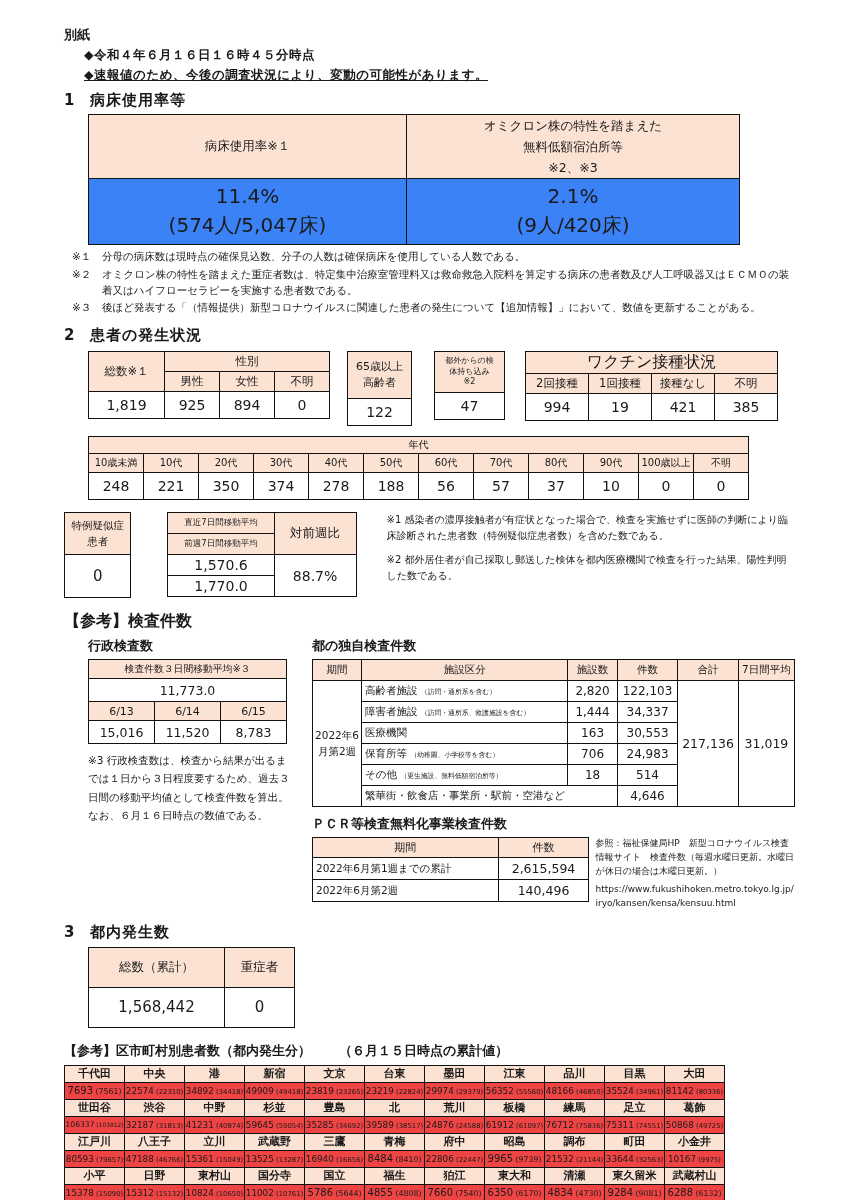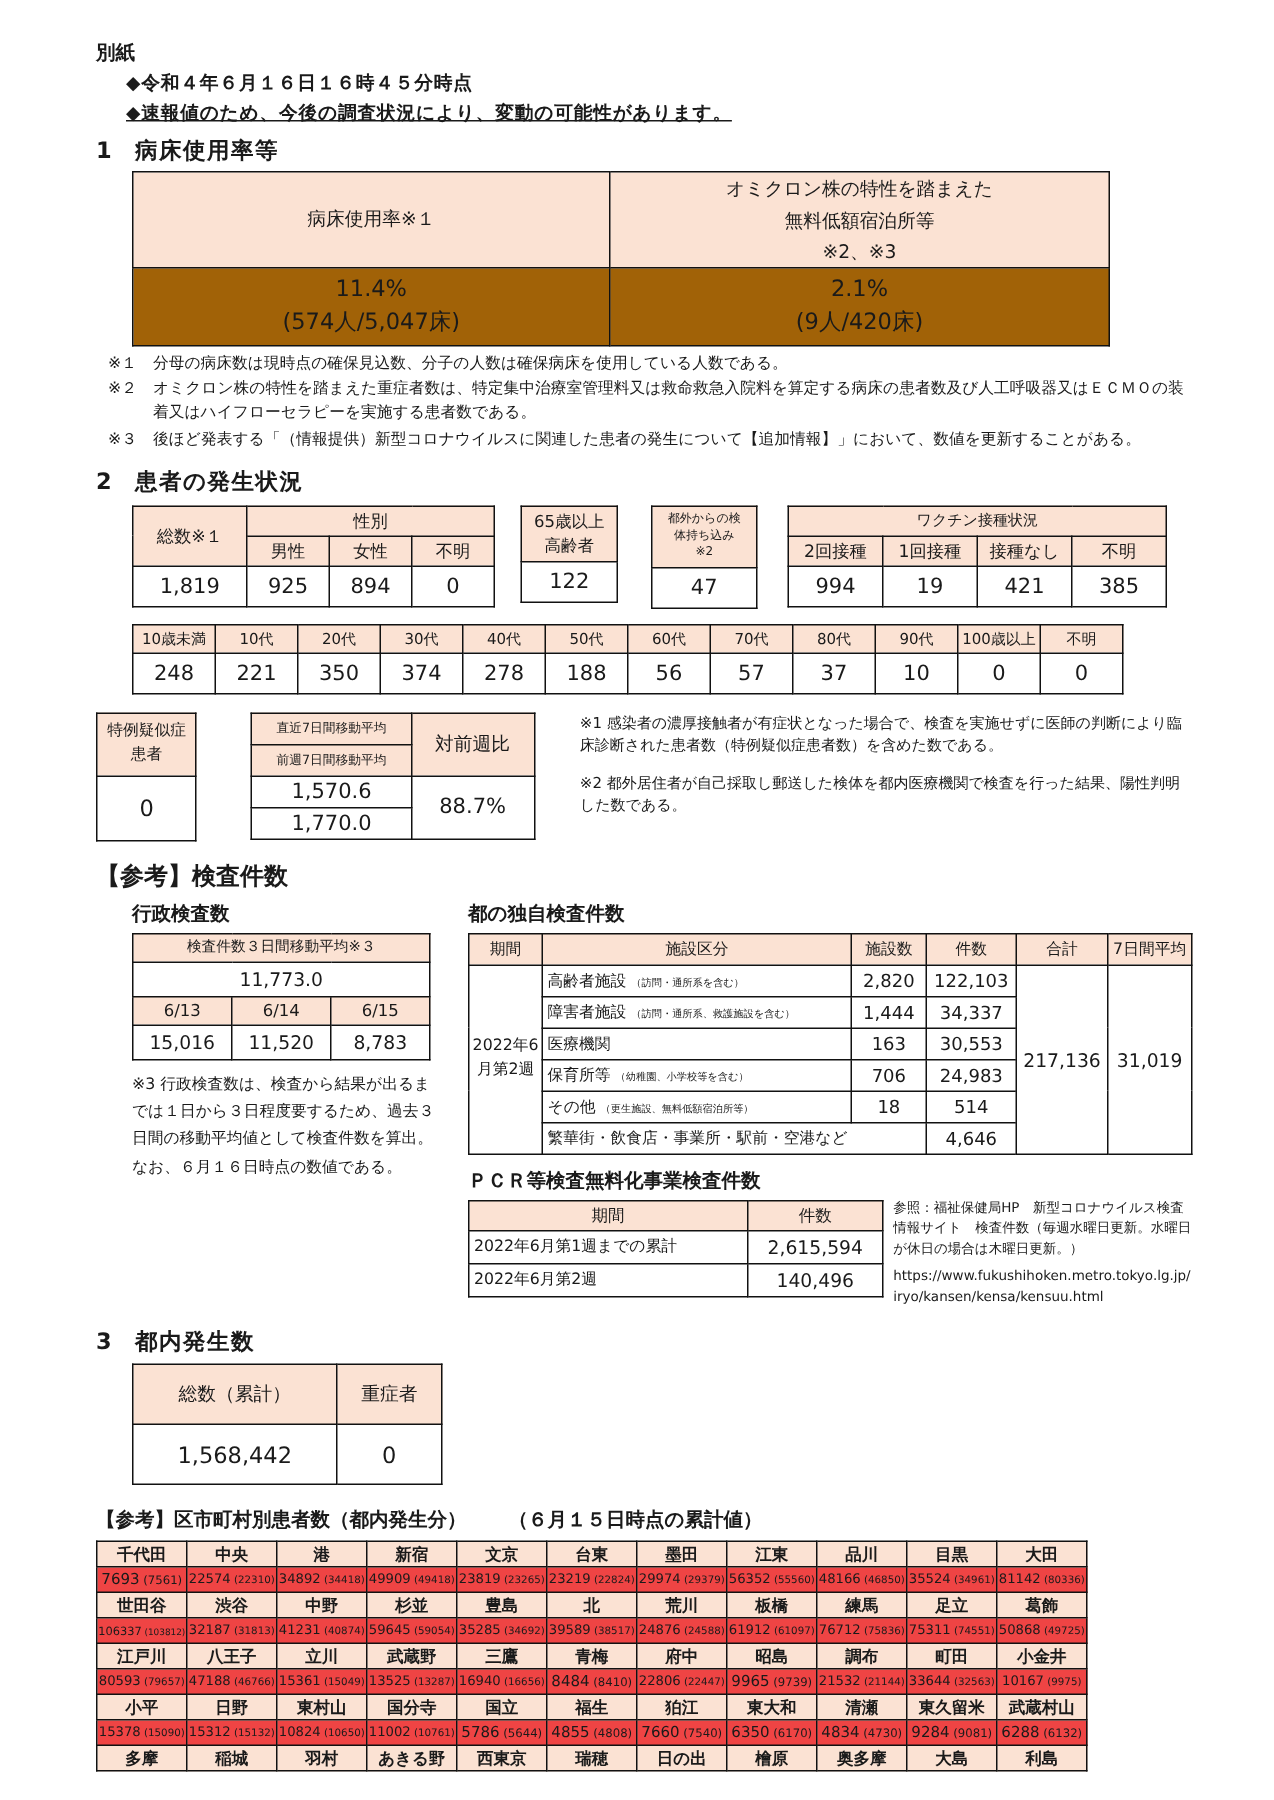--- a/index.html
+++ b/index.html
@@ -16,41 +16,41 @@
 
   table { border-collapse:collapse; }
   td { border:1px solid #111; text-align:center; vertical-align:middle; }
   .hd { background:#fbe2d3; }
 
   
   .bed-table { width:652px; margin:4px 0 3px 24px; }
   .bed-table .hd { font-size:12.5px; }
   .bed-table .c1 { width:318px; }
   .bed-table .hline { line-height:21px; }
-  .bed-table .val { font-size:15px; line-height:1.45; padding:3px 0 4px; background:#a16207; }
+  .bed-table .val { font-size:20px; line-height:1.45; padding:3px 0 4px; background:#3b82f6; }
 
   .notes1 { margin:4px 0 0 8px; }
   .note-line { display:flex; font-size:10.5px; line-height:1.5; margin-top:2px; }
   .note-line .mark { flex:0 0 30px; }
   .note-line .ntext { flex:1; }
 
   
   .ptables { display:flex; align-items:flex-start; margin:6px 0 0 24px; }
   .ptables table { margin-right:0; }
   .sub-hd { font-size:11.5px; height:20px; }
   .num { background:#fff; font-size:14px; height:27px; padding:1px 2px; }
   .tbl-total td.w1 { width:76px; }
   .tbl-gender td { width:55px; }
   .gap1 { width:17px; } .gap2 { width:22px; } .gap3 { width:20px; }
   .tbl-elderly td { width:64px; }
-  .tbl-elderly .hd { font-size:11px; line-height:1.45; height:37px; }
+  .tbl-elderly .hd { font-size:11px; line-height:1.45; height:47px; }
   .tbl-outside td { width:70px; }
   .tbl-outside .hd { font-size:8px; line-height:1.35; height:41px; }
   .tbl-vaccine td { width:63px; }
-  .tbl-vaccine .top-hd { font-size:10px; height:20px; }
+  .tbl-vaccine .top-hd { font-size:16px; height:20px; }
 
   .age-table { margin:10px 0 0 24px; }
   .age-table td { width:55px; }
   .age-table .year-hd { font-size:10px; height:17px; }
   .age-table .age-col { font-size:10px; height:19px; padding:0; }
   .age-table .num { font-size:14px; height:27px; }
 
   .special-row { display:flex; align-items:flex-start; margin:12px 0 0 0; }
   .tbl-special td { width:70px; }
   .tbl-special .hd { font-size:10.5px; line-height:1.5; height:42px; }
@@ -228,20 +228,23 @@
             <td class="num">19</td>
             <td class="num">421</td>
             <td class="num">385</td>
           </tr>
     </tbody>
       </table>
   </div>
 
   <table class="age-table">
     <tbody>
+        <tr>
+          <td class="hd year-hd" colspan="12">年代</td>
+        </tr>
     <tr id="age-cols">
           <td class="hd age-col">10歳未満</td>
           <td class="hd age-col">10代</td>
           <td class="hd age-col">20代</td>
           <td class="hd age-col">30代</td>
           <td class="hd age-col">40代</td>
           <td class="hd age-col">50代</td>
           <td class="hd age-col">60代</td>
           <td class="hd age-col">70代</td>
           <td class="hd age-col">80代</td>

